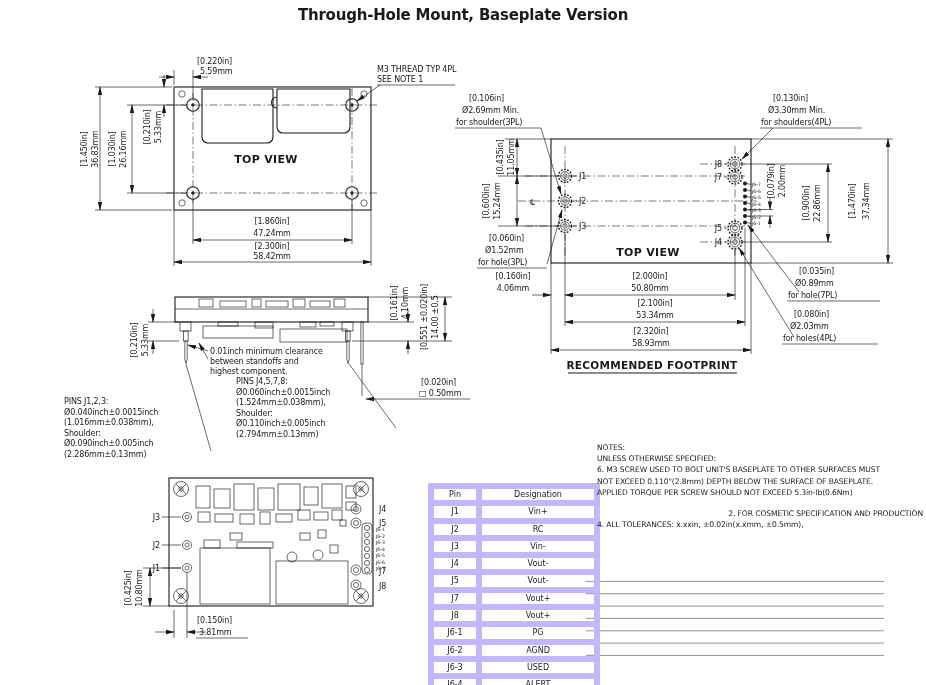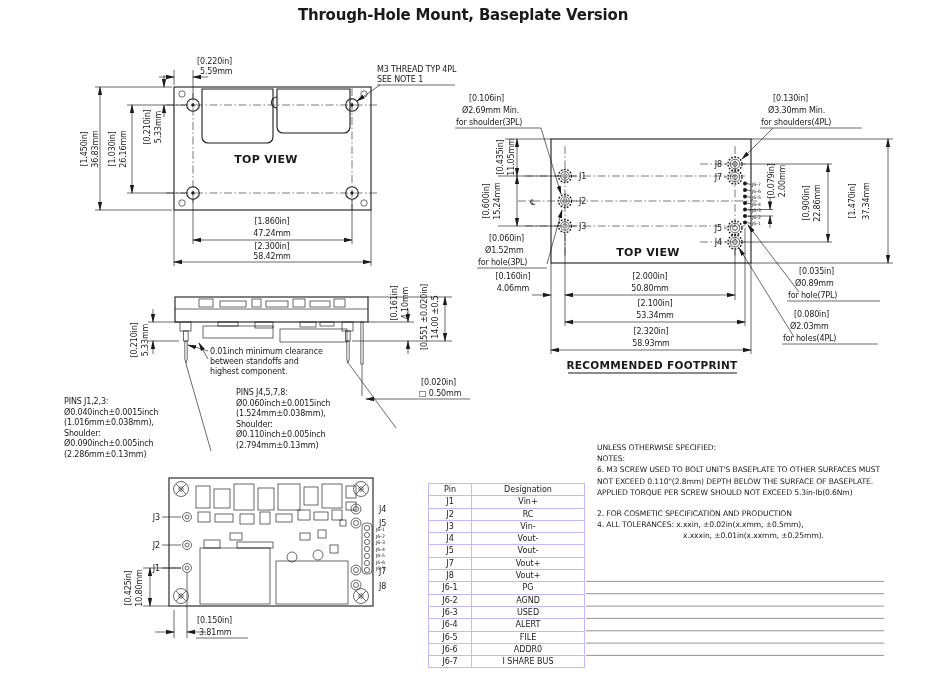--- a/index.html
+++ b/index.html
@@ -15,24 +15,24 @@
   .ln{stroke:#1a1a1a;stroke-width:1.1;fill:none;}
   .tn{stroke:#1a1a1a;stroke-width:0.65;fill:none;}
   .cl{stroke:#333;stroke-width:0.65;fill:none;stroke-dasharray:8 2.5 1.5 2.5;}
   .dim{stroke:#1a1a1a;stroke-width:0.65;fill:none;marker-start:url(#arw);marker-end:url(#arw);}
   .de{stroke:#1a1a1a;stroke-width:0.65;fill:none;marker-end:url(#arw);}
   .ds{stroke:#1a1a1a;stroke-width:0.65;fill:none;marker-start:url(#arw);}
   .wfill{fill:#fff;}
   .knurl{stroke:#1a1a1a;stroke-width:1.4;fill:none;stroke-dasharray:1.8 1.4;}
   .note-block{position:absolute;font-size:8px;line-height:10.6px;letter-spacing:-0.15px;white-space:nowrap;}
   #notes{position:absolute;left:597px;top:442px;width:326px;font-size:7.6px;line-height:11.2px;letter-spacing:-0.1px;}
-  #notes .gap{margin-top:10px;}
+  #notes .gap{margin-top:10px;text-align:right;}
   #notes .indent{padding-left:86px;}
   #pin-table{position:absolute;left:428px;top:483px;border-collapse:collapse;table-layout:fixed;}
-  #pin-table td,#pin-table th{border:1px solid #c4b5fd;font-size:8px;font-weight:normal;
+  #pin-table td,#pin-table th{border:6px solid #c4b5fd;font-size:8px;font-weight:normal;
       text-align:center;padding:0;height:11.3px;line-height:11.3px;overflow:hidden;
       font-family:"DejaVu Sans",sans-serif;color:#1a1a1a;}
   #pin-table .c1{width:42px;}
   #pin-table .c2{width:112px;}
 </style>
 </head>
 <body>
 
 <div id="page">
 
@@ -455,21 +455,21 @@
 <div id="title">Through-Hole Mount, Baseplate Version</div>
 
 <div class="note-block" style="left:64px;top:377px;margin-top:20px;">
   <div>PINS J1,2,3:</div>
   <div>Ø0.040inch±0.0015inch</div>
   <div>(1.016mm±0.038mm),</div>
   <div>Shoulder:</div>
   <div>Ø0.090inch±0.005inch</div>
   <div>(2.286mm±0.13mm)</div>
 </div>
-<div class="note-block" style="left:236px;top:388px;">
+<div class="note-block" style="left:236px;top:377px;">
   <div>PINS J4,5,7,8:</div>
   <div>Ø0.060inch±0.0015inch</div>
   <div>(1.524mm±0.038mm),</div>
   <div>Shoulder:</div>
   <div>Ø0.110inch±0.005inch</div>
   <div>(2.794mm±0.13mm)</div>
 </div>
 
 <table id="pin-table">
   <tbody>
@@ -530,23 +530,22 @@
           <td class="c2">ADDR0</td>
         </tr>
   <tr>
           <td class="c1">J6-7</td>
           <td class="c2">I SHARE BUS</td>
         </tr>
 </tbody>
     </table>
 
 <div id="notes">
+  <div>NOTES:</div>
   <div>UNLESS OTHERWISE SPECIFIED:</div>
-  <div>NOTES:</div>
   <div>6. M3 SCREW USED TO BOLT UNIT'S BASEPLATE TO OTHER SURFACES MUST</div>
   <div>NOT EXCEED 0.110"(2.8mm) DEPTH BELOW THE SURFACE OF BASEPLATE.</div>
   <div>APPLIED TORQUE PER SCREW SHOULD NOT EXCEED 5.3in-lb(0.6Nm)</div>
   <div class="gap">2. FOR COSMETIC SPECIFICATION AND PRODUCTION</div>
   <div>4. ALL TOLERANCES: x.xxin, ±0.02in(x.xmm, ±0.5mm),</div>
-  <div class="indent">x.xxxin, ±0.01in(x.xxmm, ±0.25mm).</div>
 </div>
 
 </div>
 
 </body></html>

